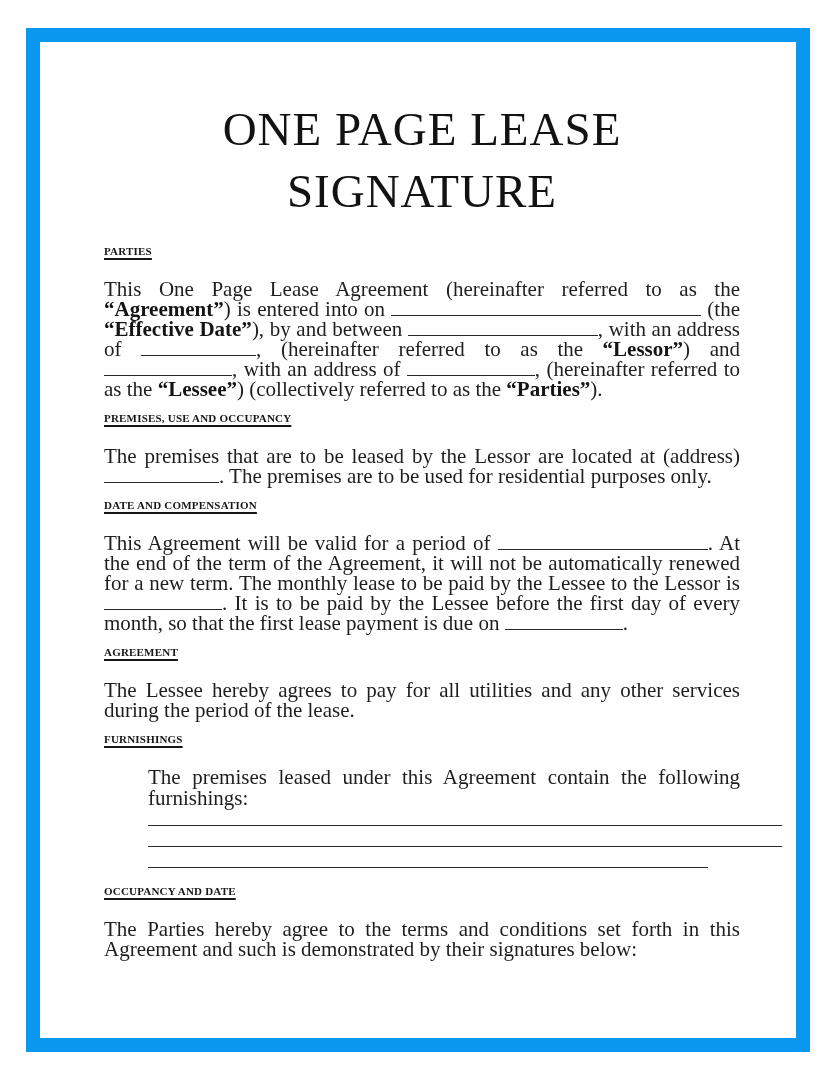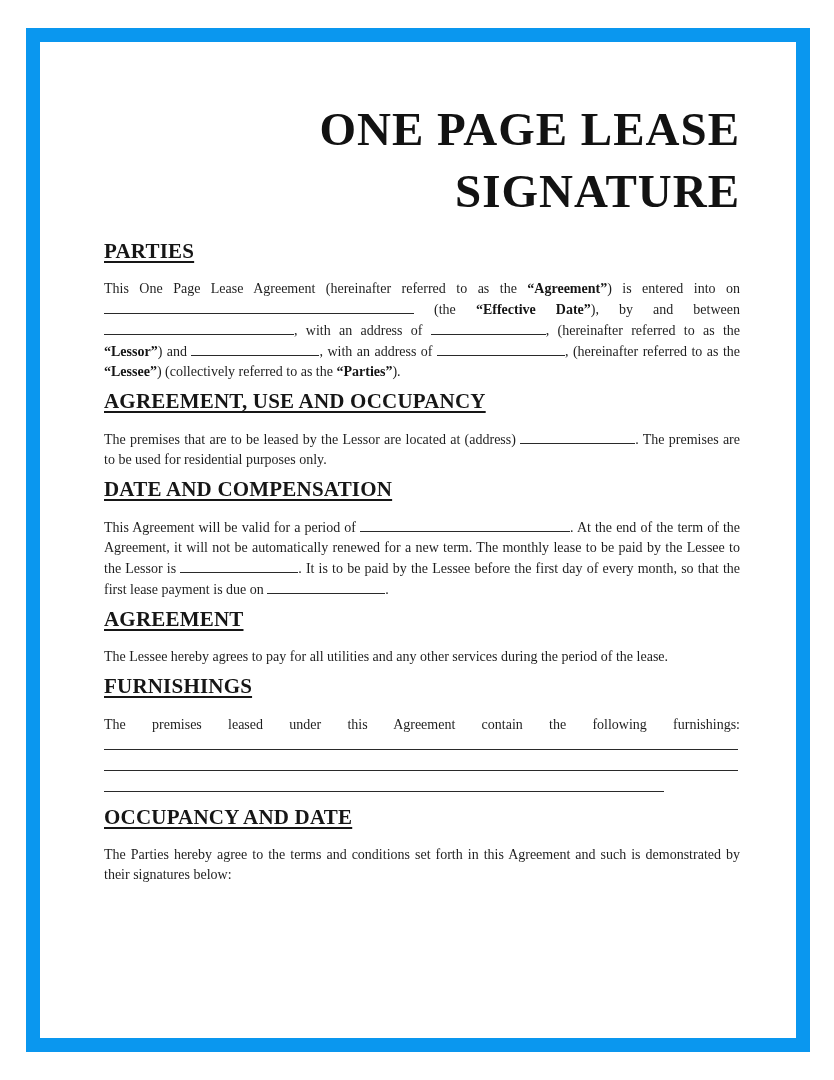--- a/index.html
+++ b/index.html
@@ -30,45 +30,46 @@
     box-sizing: border-box;
     width: 100%;
     height: 100%;
     padding: 56px 56px 0 64px;
     overflow: hidden;
   }
   h1.doc-title {
     margin: 0 0 20px 0;
     font-size: 47px;
     line-height: 62px;
-    font-weight: bold;
-    text-align: right;
+    font-weight: normal;
+    text-align: center;
     letter-spacing: 1px;
     color: #121212;
   }
   h2.sec-heading {
     margin: 0 0 18px 0;
-    font-size: 21px;
+    font-size: 11px;
     line-height: 19px;
     font-weight: bold;
     text-decoration: underline;
     text-decoration-thickness: 1.5px;
     text-underline-offset: 3px;
     letter-spacing: 0.2px;
     color: #161616;
   }
   p.body-par {
     margin: 0 0 10px 0;
-    font-size: 14px;
+    font-size: 21px;
     line-height: 20px;
     text-align: justify;
     color: #1e1e1e;
   }
   section.furnishings p.body-par {
     line-height: 21px;
+    margin-left: 44px;
   }
   p.body-par strong {
     font-weight: bold;
     color: #141414;
   }
   .blank {
     display: inline-block;
     height: 14px;
     border-bottom: 1.5px solid #2a2a2a;
     vertical-align: baseline;
@@ -85,21 +86,21 @@
         <span>ONE PAGE LEASE</span><br>
         <span>SIGNATURE</span>
       </h1>
 
       <section>
         <h2 class="sec-heading">PARTIES</h2>
         <p class="body-par">This One Page Lease Agreement (hereinafter referred to as the <strong>“Agreement”</strong>) is entered into on <span class="blank" style="width: 310px;"></span> (the <strong>“Effective Date”</strong>), by and between <span class="blank" style="width: 190px;"></span>, with an address of <span class="blank" style="width: 115px;"></span>, (hereinafter referred to as the <strong>“Lessor”</strong>) and <span class="blank" style="width: 128px;"></span>, with an address of <span class="blank" style="width: 128px;"></span>, (hereinafter referred to as the <strong>“Lessee”</strong>) (collectively referred to as the <strong>“Parties”</strong>).</p>
       </section>
 
       <section>
-        <h2 class="sec-heading">AGREEMENT, USE AND OCCUPANCY</h2>
+        <h2 class="sec-heading">PREMISES, USE AND OCCUPANCY</h2>
         <p class="body-par">The premises that are to be leased by the Lessor are located at (address) <span class="blank" style="width: 115px;"></span>. The premises are to be used for residential purposes only.</p>
       </section>
 
       <section>
         <h2 class="sec-heading">DATE AND COMPENSATION</h2>
         <p class="body-par">This Agreement will be valid for a period of <span class="blank" style="width: 210px;"></span>. At the end of the term of the Agreement, it will not be automatically renewed for a new term. The monthly lease to be paid by the Lessee to the Lessor is <span class="blank" style="width: 118px;"></span>. It is to be paid by the Lessee before the first day of every month, so that the first lease payment is due on <span class="blank" style="width: 118px;"></span>.</p>
       </section>
 
       <section>
         <h2 class="sec-heading">AGREEMENT</h2>

